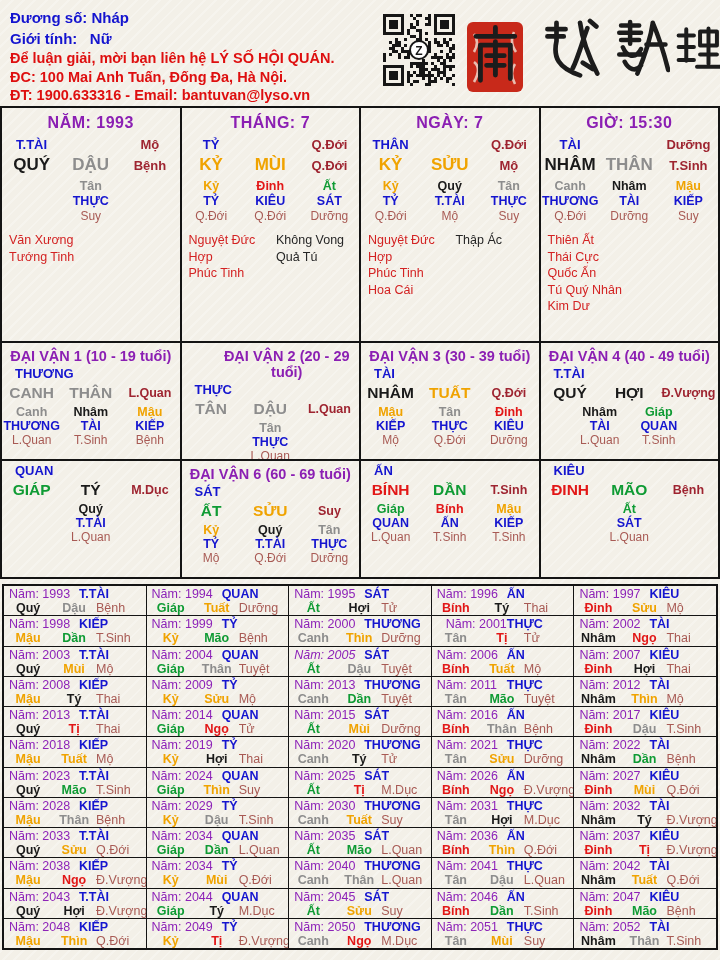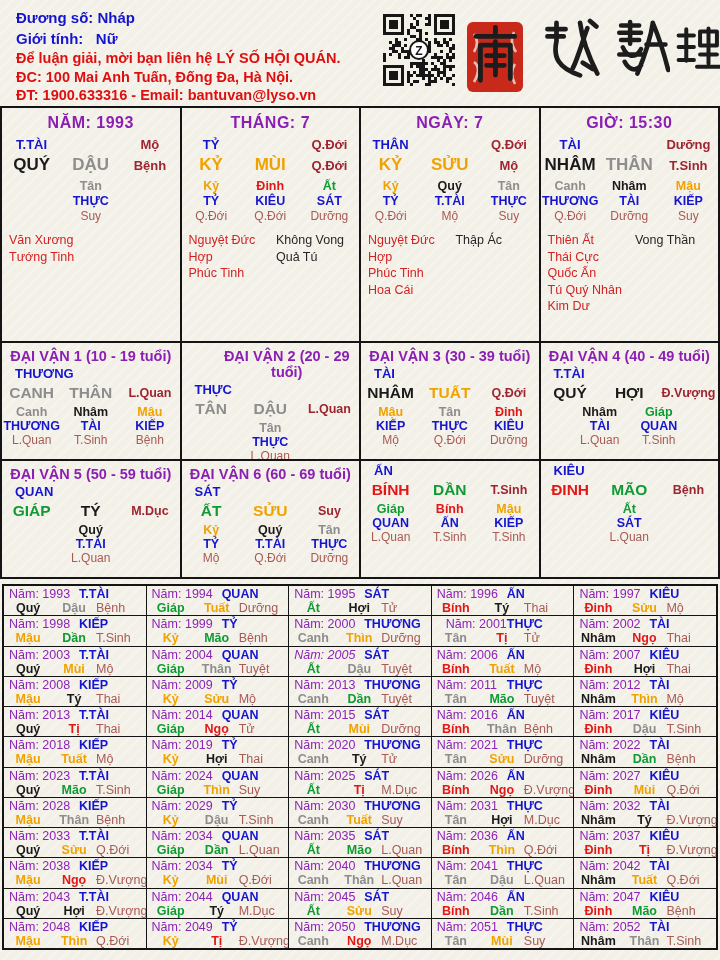--- a/index.html
+++ b/index.html
@@ -5,21 +5,21 @@
   *{box-sizing:border-box;margin:0;padding:0}
   html,body{width:720px;height:960px;overflow:hidden}
   body{
     background:#f3f0e8;
     background-image:repeating-linear-gradient(135deg, rgba(255,255,255,.28) 0 2px, rgba(0,0,0,0) 2px 8px);
     font-family:"Liberation Sans", sans-serif;
     color:#222;
   }
   
   .hdr{position:relative;height:106px}
-  .hdr-left{position:absolute;left:16px;top:7px}
+  .hdr-left{position:absolute;left:10px;top:7px}
   .hl{font-weight:bold;font-size:15px;line-height:21px;white-space:pre}
   .hl.blue{color:#1414cf}
   .hl.red{color:#de0f0f;font-size:14.5px;line-height:18.5px}
   .qr{position:absolute;left:383px;top:14px}
   .callig{position:absolute;left:466px;top:8px;width:254px;height:92px}
   .callig svg{position:absolute;top:6px}
   
   .topgrid{
     width:720px;margin:0;border:2px solid #141414;background:#141414;
     display:grid;grid-template-columns:repeat(4,1fr);
@@ -406,23 +406,20 @@
         </div>
       </div>
       <div class="pstars">
         <div class="sl">
           <div style="color: rgb(211, 34, 34);">Thiên Ất</div>
           <div style="color: rgb(211, 34, 34);">Thái Cực</div>
           <div style="color: rgb(211, 34, 34);">Quốc Ấn</div>
           <div style="color: rgb(211, 34, 34);">Tú Quý Nhân</div>
           <div style="color: rgb(211, 34, 34);">Kim Dư</div>
         </div>
-        <div class="sr">
-          <div style="color: rgb(38, 38, 38);">Vong Thần</div>
-        </div>
       </div>
     </div>
     <div class="dcell">
       <div class="dtitle" style="color: rgb(139, 31, 179);">ĐẠI VẬN 1 (10 - 19 tuổi)</div>
       <div class="ddeity" style="color: rgb(21, 21, 207);">THƯƠNG</div>
       <div class="drow">
         <span class="big" style="color: rgb(141, 141, 141);">CANH</span>
         <span class="big" style="color: rgb(141, 141, 141);">THÂN</span>
         <span class="stg" style="color: rgb(158, 36, 48);">L.Quan</span>
       </div>
@@ -501,21 +498,20 @@
           <div class="hstage" style="color: rgb(168, 90, 84);">L.Quan</div>
         </div>
         <div class="hcol">
           <div class="hstem" style="color: rgb(15, 155, 52);">Giáp</div>
           <div class="hdeity" style="color: rgb(21, 21, 207);">QUAN</div>
           <div class="hstage" style="color: rgb(168, 90, 84);">T.Sinh</div>
         </div>
       </div>
     </div>
     <div class="dcell">
-      <div class="dtitle" style="color: rgb(139, 31, 179);">ĐẠI VẬN 5 (50 - 59 tuổi)</div>
       <div class="ddeity" style="color: rgb(21, 21, 207);">QUAN</div>
       <div class="drow">
         <span class="big" style="color: rgb(15, 155, 52);">GIÁP</span>
         <span class="big" style="color: rgb(26, 26, 26);">TÝ</span>
         <span class="stg" style="color: rgb(158, 36, 48);">M.Dục</span>
       </div>
       <div class="phid">
         <div class="hcol">
           <div class="hstem" style="color: rgb(26, 26, 26);">Quý</div>
           <div class="hdeity" style="color: rgb(21, 21, 207);">T.TÀI</div>

